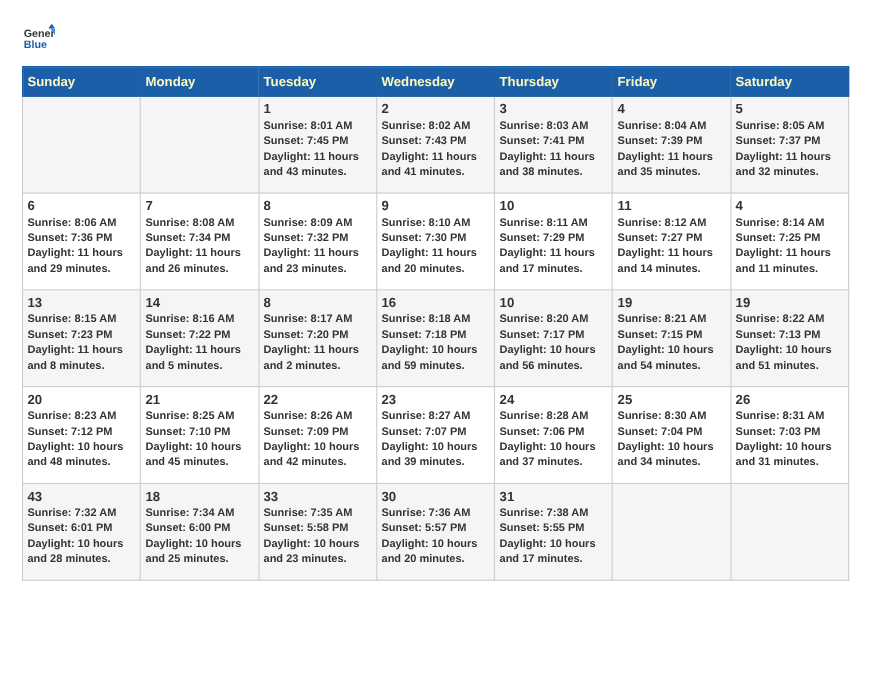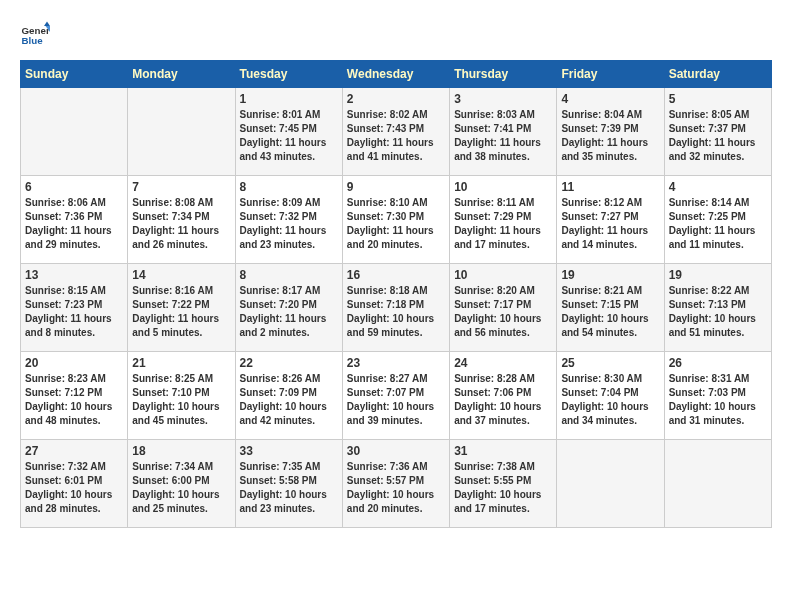--- a/index.html
+++ b/index.html
@@ -218,21 +218,21 @@
           <div class="day-number">25</div>
           <div class="day-info">Sunrise: 8:30 AM<br>Sunset: 7:04 PM<br>Daylight: 10 hours and 34 minutes.</div>
         </td>
         <td>
           <div class="day-number">26</div>
           <div class="day-info">Sunrise: 8:31 AM<br>Sunset: 7:03 PM<br>Daylight: 10 hours and 31 minutes.</div>
         </td>
       </tr>
       <tr>
         <td>
-          <div class="day-number">27</div>
+          <div class="day-number">43</div>
           <div class="day-info">Sunrise: 7:32 AM<br>Sunset: 6:01 PM<br>Daylight: 10 hours and 28 minutes.</div>
         </td>
         <td>
           <div class="day-number">18</div>
           <div class="day-info">Sunrise: 7:34 AM<br>Sunset: 6:00 PM<br>Daylight: 10 hours and 25 minutes.</div>
         </td>
         <td>
           <div class="day-number">33</div>
           <div class="day-info">Sunrise: 7:35 AM<br>Sunset: 5:58 PM<br>Daylight: 10 hours and 23 minutes.</div>
         </td>

